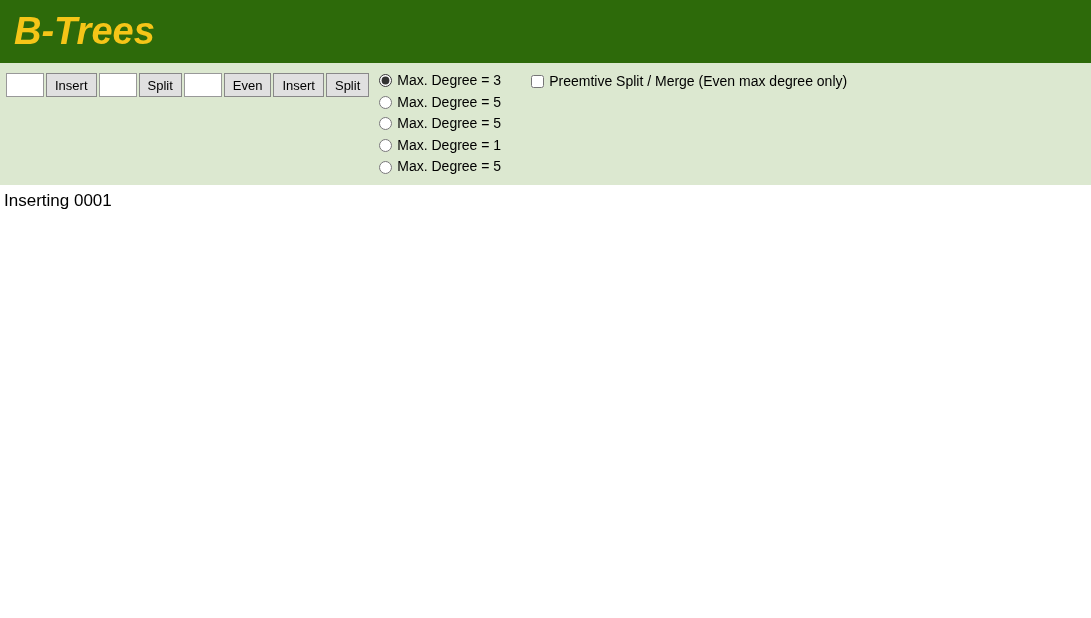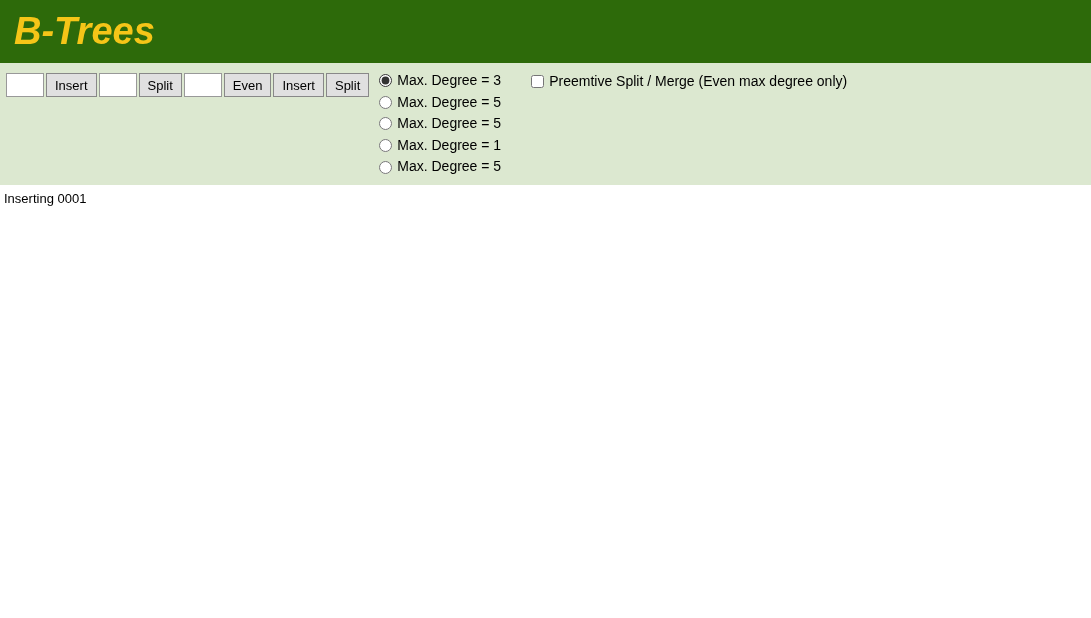--- a/index.html
+++ b/index.html
@@ -101,21 +101,21 @@
       padding-top: 2px;
     }
 
     .preemtive-option input[type="checkbox"] {
       cursor: pointer;
       margin: 0;
     }
 
     #status-area {
       padding: 6px 4px;
-      font-size: 13px;
+      font-size: 17px;
       color: #000;
     }
 
     #canvas-area {
       width: 100%;
       flex: 1;
       background: #ffffff;
     }
   </style>
 </head>

